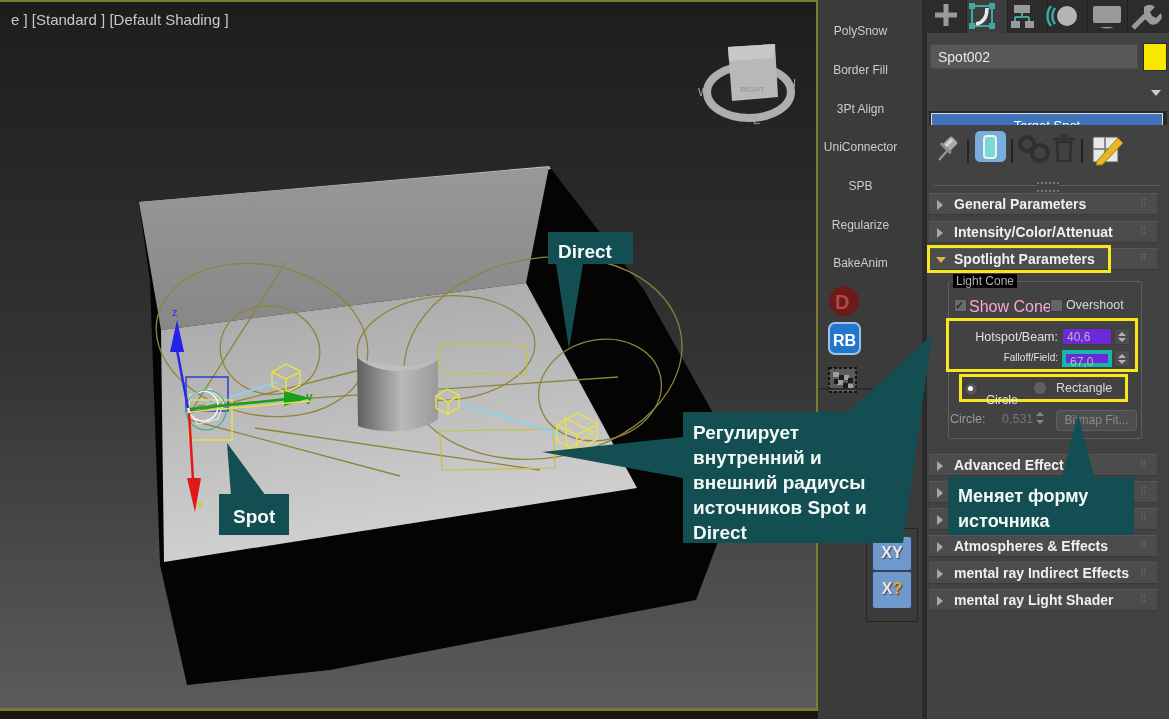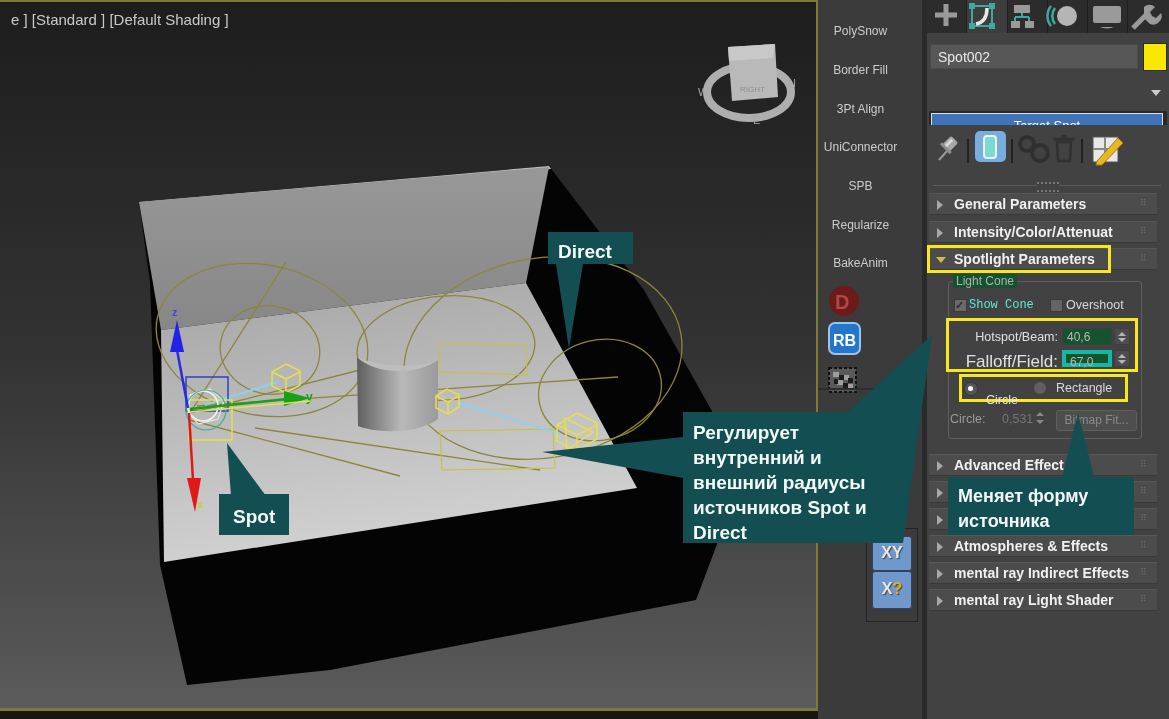--- a/index.html
+++ b/index.html
@@ -19,21 +19,21 @@
   #sep{left:922px;top:0;width:5px;height:719px;background:#2a2a2a;}
   
   #panel{left:927px;top:0;width:242px;height:719px;background:#424242;}
   #tabbar{left:927px;top:0;width:242px;height:33px;background:#2c2c2c;}
   .roll{left:929px;width:228px;height:22px;background:#4c4c4c;
         border-top:1px solid #575757;border-bottom:1px solid #393939;box-sizing:border-box;}
   .rtitle{position:absolute;left:25px;top:2px;color:#f0f0f0;font-weight:bold;font-size:14px;white-space:nowrap;}
   .rarr{position:absolute;left:8px;top:6px;width:0;height:0;border-left:6px solid #a8a8a8;
         border-top:5px solid transparent;border-bottom:5px solid transparent;}
   .grip{position:absolute;right:8px;top:7px;width:9px;height:9px;color:#6d6d6d;font-size:9px;line-height:4px;letter-spacing:1px;}
-  .field{background:#14532d;color:#b9b9b9;font-size:12px;}
+  .field{background:#6d28d9;color:#b9b9b9;font-size:12px;}
   .ylw{border:3px solid #f8e71d;box-sizing:border-box;}
 </style>
 </head>
 <body>
 <div id="root">
 
   <div class="abs" id="vp"></div>
   <div class="abs" id="vpbelow"></div>
   <svg class="abs" style="left:0;top:0" width="818" height="711" viewBox="0 0 818 711">
     <defs>
@@ -242,33 +242,33 @@
       <span class="grip">⠿</span>
     </div>
   <div class="abs roll" style="top:248px;">
       <span class="rarr" style="border-left:5px solid transparent;border-right:5px solid transparent;border-top:6px solid #d8b84a;border-bottom:none;top:8px;left:7px;"></span>
       <span class="rtitle">Spotlight Parameters</span>
       <span class="grip">⠿</span>
     </div>
   <div class="abs ylw" style="left:927px;top:245px;width:184px;height:28px;"></div>
 
   <div class="abs" style="left:948px;top:281px;width:192px;height:156px;border:1px solid #5f5f5f;border-radius:3px;"></div>
-  <div class="abs" style="left:953px;top:274px;background:#14532d;padding:0 3px;color:#b0b0b0;font-size:12px;">Light Cone</div>
+  <div class="abs" style="left:953px;top:274px;background:#000000;padding:0 3px;color:#b0b0b0;font-size:12px;">Light Cone</div>
   <div class="abs" style="left:954px;top:299px;width:11px;height:11px;background:#6a6a6a;border:1px solid #3a3a3a;color:#2c2c2c;font-size:11px;font-weight:bold;line-height:10px;">✓</div>
-  <div class="abs" style="left:969px;top:298px;color:#5eead4;font-size:12px;font-family:Liberation Mono, monospace;">Show Cone</div>
+  <div class="abs" style="left:969px;top:298px;color:#f9a8d4;font-size:16px;">Show Cone</div>
   <div class="abs" style="left:1050px;top:299px;width:11px;height:11px;background:#646464;border:1px solid #3a3a3a;"></div>
   <div class="abs" style="left:1066px;top:298px;color:#d8d8d8;font-size:12.5px;">Overshoot</div>
 
   <div class="abs ylw" style="left:946px;top:318px;width:192px;height:54px;"></div>
   <div class="abs" style="left:950px;top:330px;width:108px;text-align:right;color:#e0e0e0;font-size:12.5px;">Hotspot/Beam:</div>
   <div class="abs field" style="left:1062px;top:328px;width:50px;height:17px;border:1px solid #3e3e3e;line-height:16px;padding-left:4px;box-sizing:border-box;">40,6</div>
   <div class="abs" style="left:1114px;top:328px;width:16px;height:17px;background:#4c4c4c;border:1px solid #3e3e3e;box-sizing:border-box;"></div>
   <div class="abs" style="left:1118px;top:332px;width:0;height:0;border-bottom:4px solid #b5b5b5;border-left:4px solid transparent;border-right:4px solid transparent;"></div>
   <div class="abs" style="left:1118px;top:338px;width:0;height:0;border-top:4px solid #b5b5b5;border-left:4px solid transparent;border-right:4px solid transparent;"></div>
-  <div class="abs" style="left:950px;top:352px;width:108px;text-align:right;color:#e0e0e0;font-size:17px;">Falloff/Field:</div>
+  <div class="abs" style="left:950px;top:352px;width:108px;text-align:right;color:#e0e0e0;font-size:10px;">Falloff/Field:</div>
   <div class="abs field" style="left:1062px;top:350px;width:50px;height:17px;border:4px solid #14b8a6;line-height:16px;padding-left:4px;box-sizing:border-box;">67,0</div>
   <div class="abs" style="left:1114px;top:350px;width:16px;height:17px;background:#4c4c4c;border:1px solid #3e3e3e;box-sizing:border-box;"></div>
   <div class="abs" style="left:1118px;top:354px;width:0;height:0;border-bottom:4px solid #b5b5b5;border-left:4px solid transparent;border-right:4px solid transparent;"></div>
   <div class="abs" style="left:1118px;top:360px;width:0;height:0;border-top:4px solid #b5b5b5;border-left:4px solid transparent;border-right:4px solid transparent;"></div>
 
   <div class="abs ylw" style="left:959px;top:374px;width:169px;height:28px;"></div>
   <div class="abs" style="left:964px;top:382px;width:12px;height:12px;background:#565656;border:1px solid #383838;border-radius:50%;"></div>
   <div class="abs" style="left:968px;top:386px;width:5px;height:5px;background:#ffffff;border-radius:50%;"></div>
   <div class="abs" style="left:986px;top:393px;color:#e4e4e4;font-size:12.5px;">Circle</div>
   <div class="abs" style="left:1034px;top:382px;width:12px;height:12px;background:#606060;border-radius:50%;"></div>

